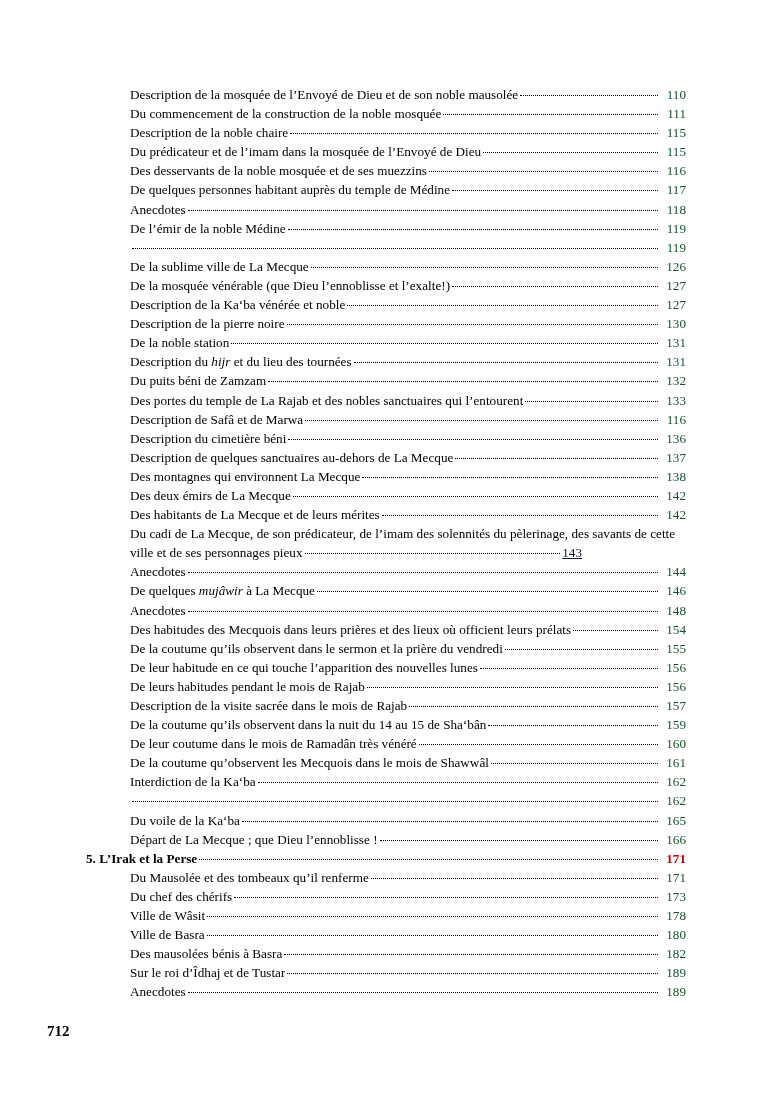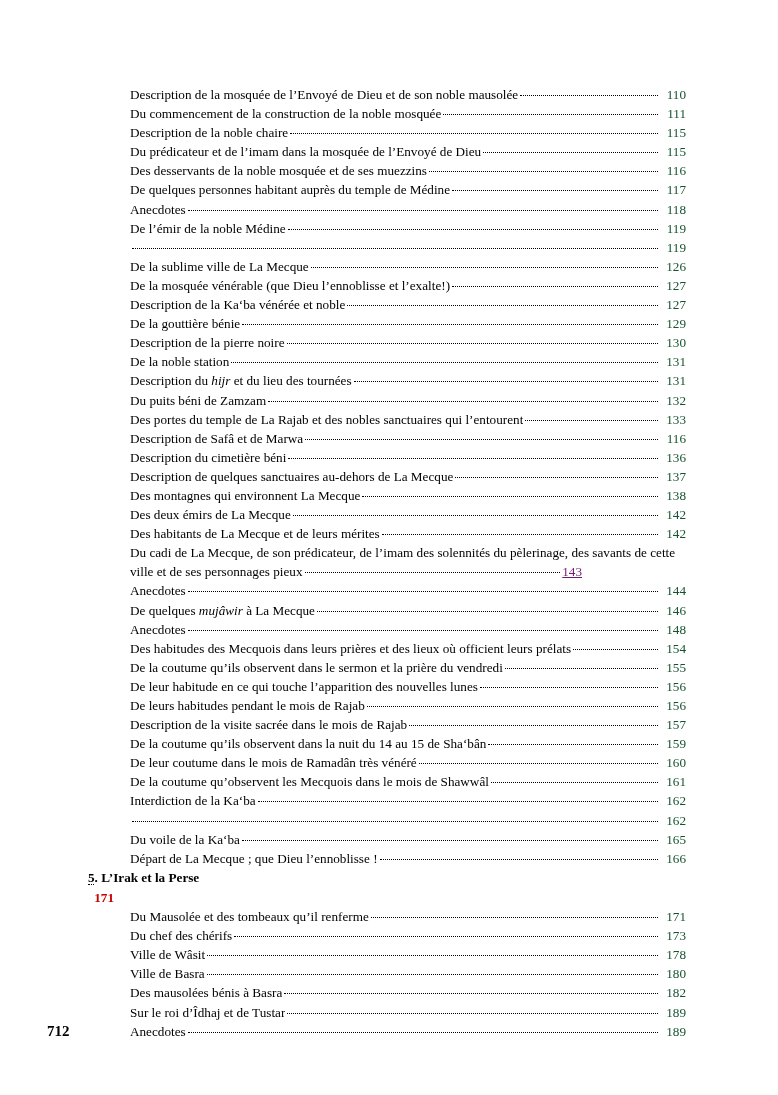--- a/index.html
+++ b/index.html
@@ -52,21 +52,20 @@
     flex: 0 0 auto;
     color: #14532d;
     text-align: right;
     min-width: 26px;
   }
   .toc-entry.indent-1 {
     padding-left: 44px;
   }
   .toc-entry.indent-0 {
     padding-left: 0px;
-    flex-direction: column;
   }
   .toc-entry.section {
     font-weight: bold;
   }
   .toc-entry.section .page-num {
     color: #cc0000;
     font-weight: bold;
   }
   .toc-entry.wrap {
     display: block;
@@ -78,21 +77,21 @@
   }
   .toc-entry.wrap .leader-inline {
     display: inline-block;
     width: 46%;
     border-bottom: 1px dotted #000;
     position: relative;
     top: -3px;
     margin: 0 2px;
   }
   .toc-entry.wrap .page-num {
-    color: #701a75;
+    color: #0f172a;
     text-decoration: underline;
   }
   em {
     font-style: italic;
   }
   .folio {
     position: absolute;
     left: 47px;
     bottom: 55px;
     font-size: 15px;
@@ -158,25 +157,20 @@
         <span class="label">De la mosquée vénérable (que Dieu l’ennoblisse et l’exalte!)</span>
         <span class="leader"></span>
         <span class="page-num">127</span>
       </div>
       <div class="toc-entry indent-1">
         <span class="label">Description de la Ka‘ba vénérée et noble</span>
         <span class="leader"></span>
         <span class="page-num">127</span>
       </div>
       <div class="toc-entry indent-1">
-        <span class="label">De la gouttière bénie</span>
-        <span class="leader"></span>
-        <span class="page-num">129</span>
-      </div>
-      <div class="toc-entry indent-1">
         <span class="label">Description de la pierre noire</span>
         <span class="leader"></span>
         <span class="page-num">130</span>
       </div>
       <div class="toc-entry indent-1">
         <span class="label">De la noble station</span>
         <span class="leader"></span>
         <span class="page-num">131</span>
       </div>
       <div class="toc-entry indent-1">

